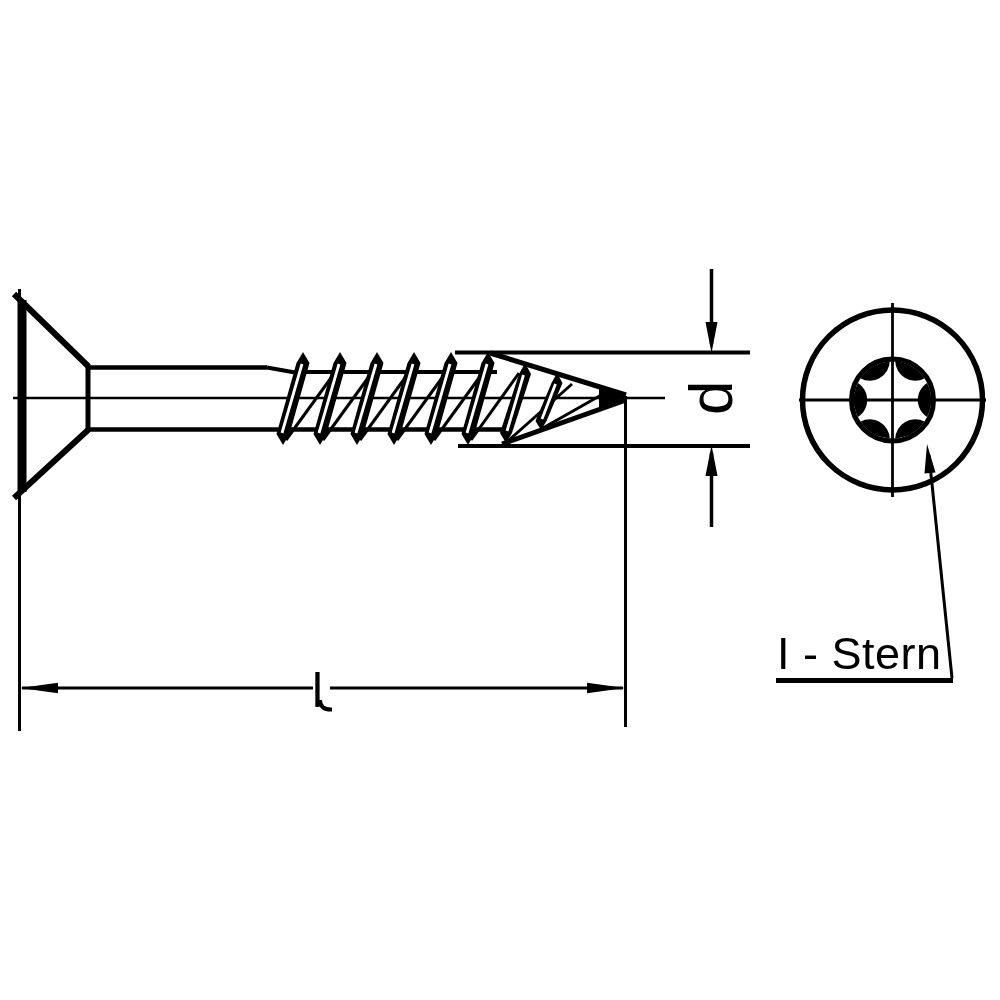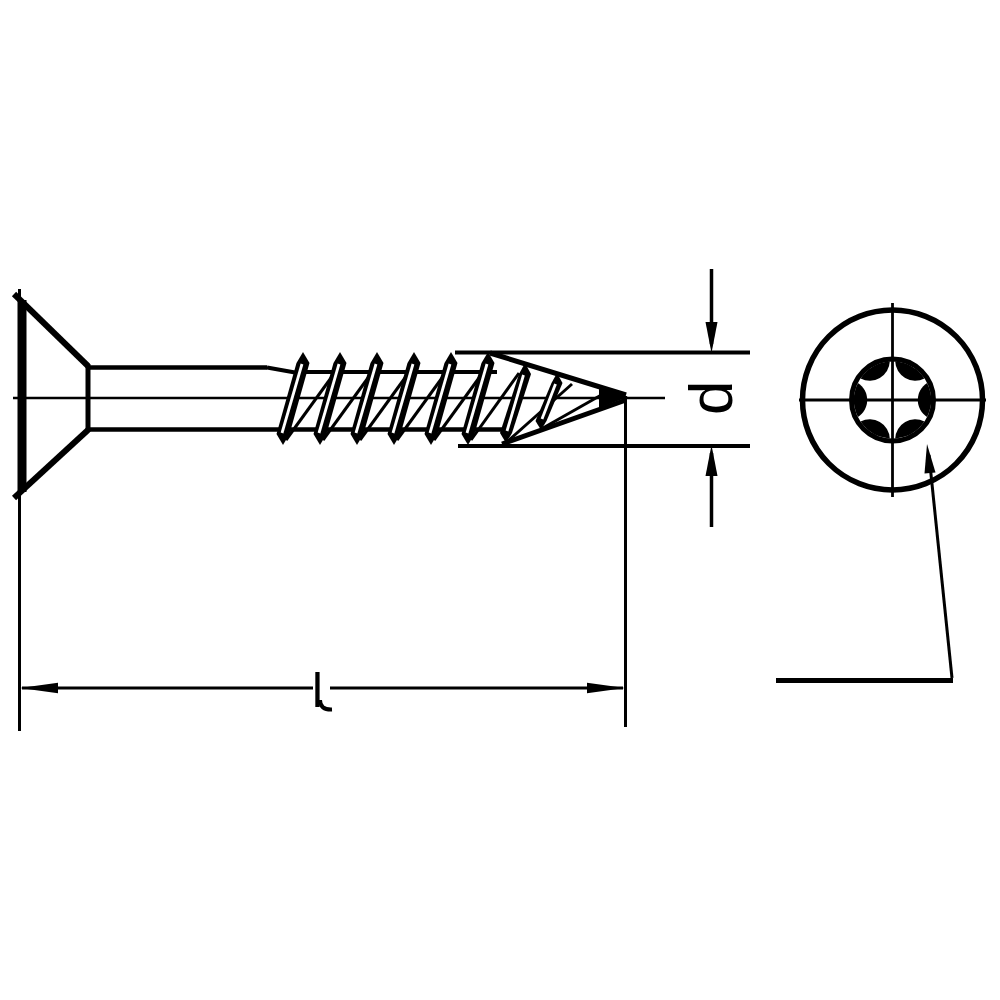--- a/index.html
+++ b/index.html
@@ -102,14 +102,15 @@
     </g>
 
     <line x1="952" y1="678" x2="929" y2="455" stroke-width="3"></line>
     <polygon fill="#000" stroke="none" points="927,444 935.5,472.4 924.5,473.6"></polygon>
     <line x1="776" y1="680.5" x2="953" y2="680.5" stroke-width="5"></line>
   </g>
 </svg>
 
 <span id="d-label" class="lbl">d</span>
 <span id="l-label" class="lbl">l</span>
+<span id="drive-label" class="lbl">I - Stern</span>
 
 </div>
 
 </body></html>

